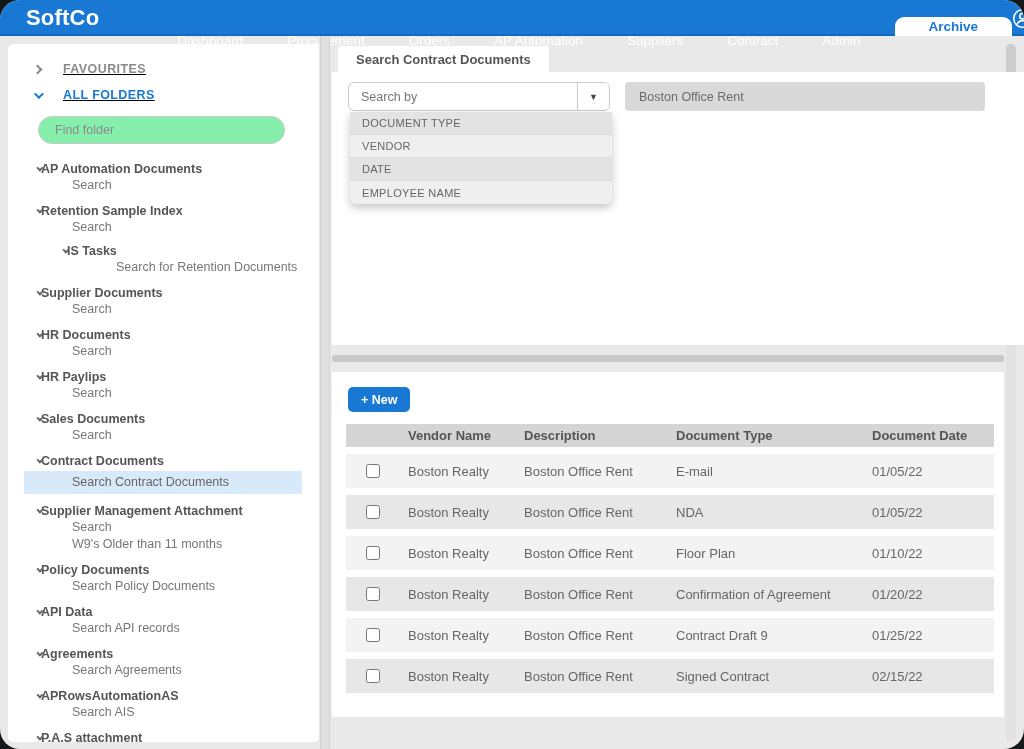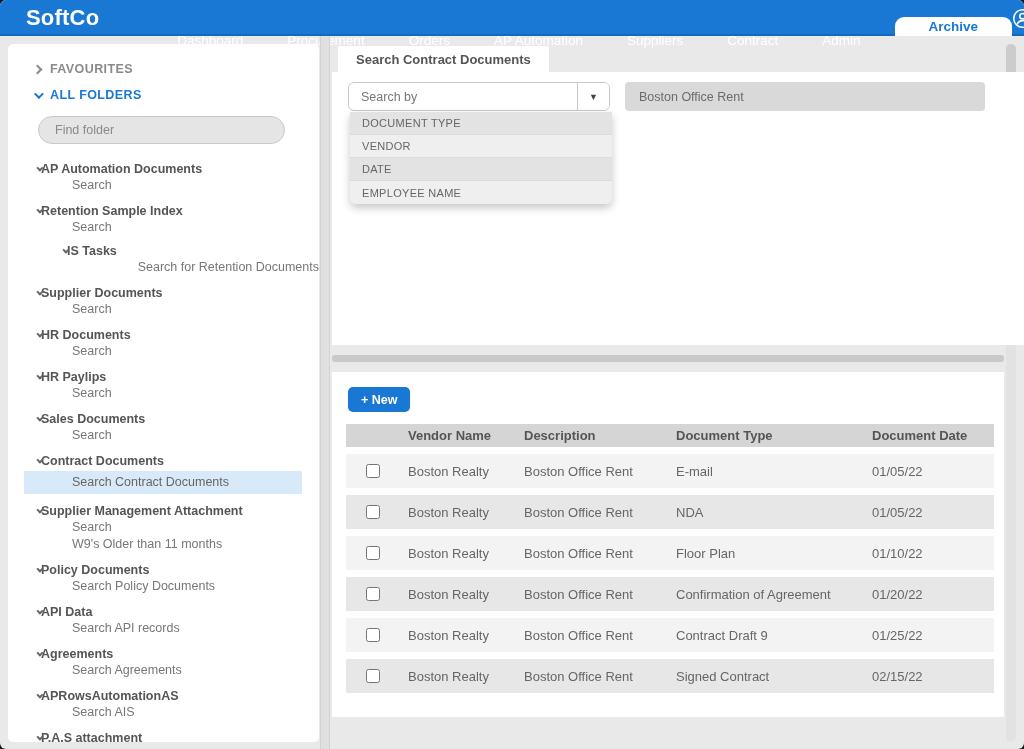--- a/index.html
+++ b/index.html
@@ -1,19 +1,19 @@
 <!DOCTYPE html>
 <html><head>
 <meta charset="utf-8">
 <style>
   * { margin:0; padding:0; box-sizing:border-box; }
   html,body { background:#14181a; font-family:"Liberation Sans", sans-serif; }
   .app {
     position:relative; width:1024px; height:749px; margin:0 auto;
-    background:#e9e9e9; border-radius:6px; overflow:hidden;
+    background:#e9e9e9; border-radius:20px; overflow:hidden;
   }
 
   
   .header {
     position:absolute; top:0; left:0; right:0; height:36px;
     background:#1878d4; display:flex; align-items:center;
     box-shadow:inset 0 -2px 0 rgba(0,0,0,.12);
   }
   .hamburger { width:22px; height:15px; margin-left:14px; display:flex; flex-direction:column; justify-content:space-between; cursor:pointer; }
   .hamburger span { display:block; height:2.5px; background:#fff; border-radius:2px; }
@@ -27,43 +27,43 @@
   }
   .header-icons { margin-left:auto; margin-right:16px; display:flex; align-items:center; gap:16px; }
   .hicon { width:21px; height:21px; cursor:pointer; }
   .hicon svg { width:100%; height:100%; display:block; }
 
   
   .sidebar {
     position:absolute; left:8px; top:44px; width:311px; height:698px;
     background:#fff; border-radius:5px; overflow:hidden; padding-top:12px;
   }
-  .side-section { display:flex; align-items:center; gap:9px; padding:6px 0 6px 26px; cursor:pointer; }
+  .side-section { display:flex; align-items:center; gap:22px; padding:6px 0 6px 26px; cursor:pointer;text-decoration:underline; }
   .side-section .lbl { font-size:12.5px; font-weight:700; letter-spacing:.4px; }
   .fav .lbl { color:#8a8a8a; }
   .allf .lbl { color:#1878d4; }
   .chev { display:inline-block; width:7px; height:7px; border-style:solid; border-color:#8a8a8a; border-width:0 2px 2px 0; }
   .chev.down { transform:rotate(45deg) translateY(-2px); }
   .chev.right { transform:rotate(-45deg); }
   .allf .chev { border-color:#1878d4; }
   .find-wrap { padding:8px 0 6px 30px; }
   .find-input {
     width:247px; height:28px; border:1px solid #c9c9c9; border-radius:14px;
-    padding:0 16px; font-size:12.5px; color:#555; outline:none; background:#e5e5e5;
+    padding:0 16px; font-size:12.5px; color:#555; outline:none; background:#86efac;
     font-family:"Liberation Sans", sans-serif;
   }
   .find-input::placeholder { color:#8a8a8a; }
   .tree { padding-top:2px; }
   .grp { margin-top:9px; }
   .folder { display:flex; align-items:center; gap:0; padding:1px 0 1px 28px; cursor:pointer; }
   .folder .chev { width:5px; height:5px; border-color:#666; }
   .folder .flabel { font-size:12.5px; font-weight:700; color:#555; white-space:nowrap; }
   .fitem { font-size:12.5px; color:#777; padding:1px 0 1px 64px; line-height:15px; cursor:pointer; white-space:nowrap; }
   .fitem.selected { background:#d8eafa; margin:2px 0 2px 16px; padding:4px 0 4px 48px; width:278px; color:#666; }
-  .grp.nested { margin-left:26px; margin-top:7px;text-align:right; }
+  .grp.nested { margin-left:26px; margin-top:7px; }
   .grp.nested .fitem { padding-left:82px; }
 
   
   .vdivider { position:absolute; left:320px; top:36px; width:10px; bottom:0; background:#e0e0e0; border-left:1px solid #d3d3d3; border-right:1px solid #d3d3d3; cursor:col-resize; }
   .vscroll { position:absolute; left:1006px; top:44px; width:10px; height:698px; background:#e2e2e2; border-radius:5px; }
   .vscroll .thumb { position:absolute; top:0; left:0; width:10px; height:140px; background:#cccccc; border-radius:5px; cursor:grab; }
 
   
   .main-tab {
     position:absolute; left:338px; top:46px; height:26px; padding:0 18px;

